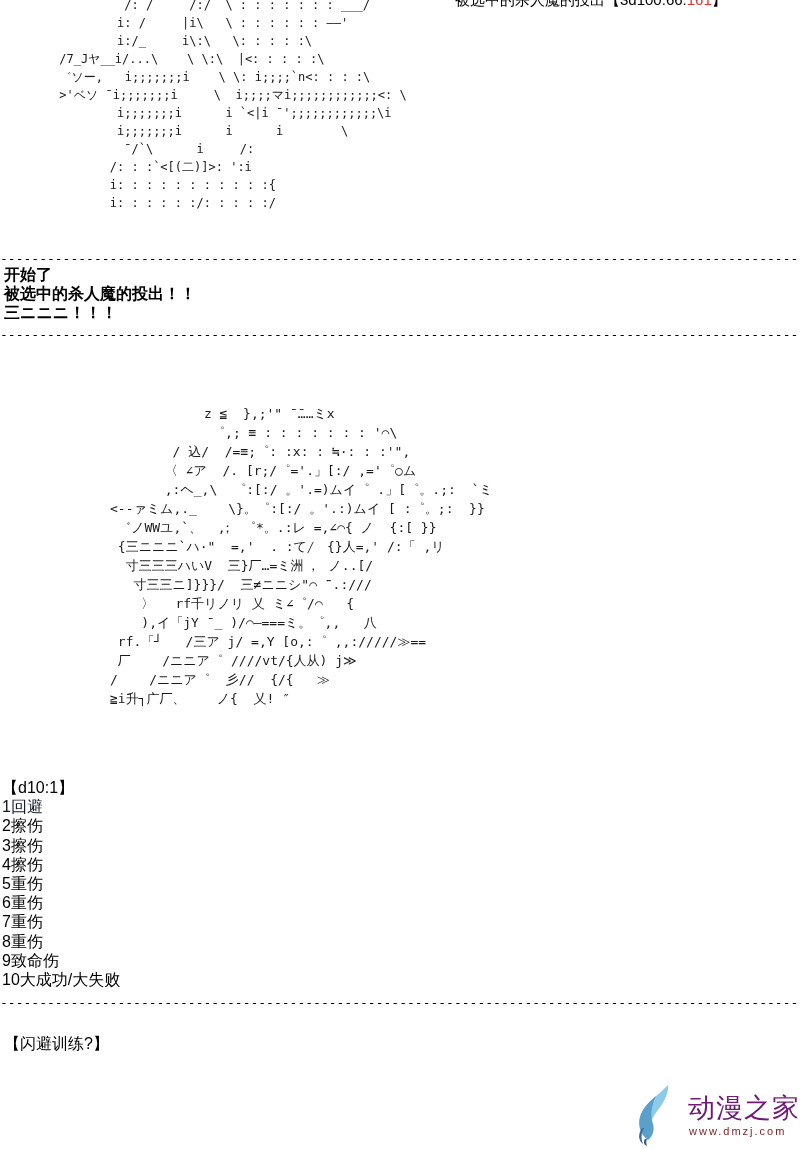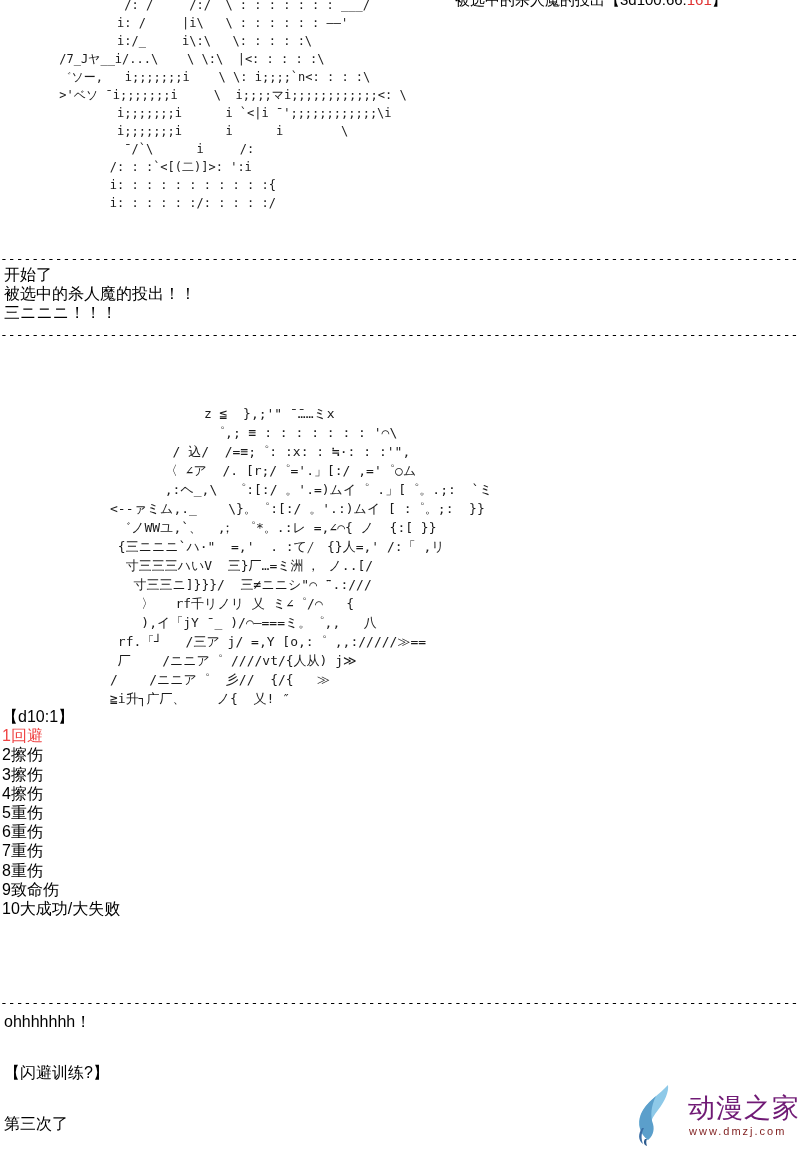--- a/index.html
+++ b/index.html
@@ -60,32 +60,32 @@
   }
   .sep1 { top: 252px; }
   .sep2 { top: 328px; }
   .sep3 { top: 996px; }
 
   
   .dialogue {
     font-size: 16px;
     line-height: 19px;
   }
-  .d1 { left: 4px; top: 265px; }
+  .d1 { left: 4px; top: 265px; font-weight: bold; }
   .d2 { left: 4px; top: 1012px; }
-  .d2 .gap2 { margin-top: 32px; }
+  .d2 .gap2 { margin-top: 22px; }
 
   
   .dice {
     left: 2px;
-    top: 707px;
+    top: 778px;
     font-size: 16px;
     line-height: 19.2px;
   }
-  .dice .dice-row.red { color: #ef4444; }
+  .dice .dice-row.red { color: #0f172a; }
 
   
   .watermark {
     left: 626px;
     top: 1084px;
     width: 170px;
     height: 66px;
   }
   .wm-icon { position: absolute; left: 0; top: 0; }
   .wm-name {
@@ -162,23 +162,21 @@
   <div class="dice-row">6重伤</div>
   <div class="dice-row">7重伤</div>
   <div class="dice-row">8重伤</div>
   <div class="dice-row">9致命伤</div>
   <div class="dice-row">10大成功/大失败</div>
 </div>
 
 <div class="abs sep sep3">------------------------------------------------------------------------------------------------------------------------------------------------------</div>
 
 <div class="abs dialogue d2">
-  <div>ohhhhhhh！</div>
   <div class="gap2">【闪避训练?】</div>
-  <div class="gap2">第三次了</div>
 </div>
 
 <div class="abs watermark">
   <svg class="wm-icon" width="56" height="64" viewBox="0 0 56 64" aria-hidden="true">
     <path d="M42 1 C34 10 20 18 15 30 C11 40 14 50 22 56 C21 46 24 36 32 26 C39 17 43 8 42 1 Z" fill="#8ec9e8"></path>
     <path d="M22 56 C14 50 11 40 15 30 C18 23 24 17 30 12 C25 22 24 32 27 40 C29 47 26 53 22 56 Z" fill="#5b9fcb"></path>
     <path d="M16 44 C12 50 12 56 17 60 C15 55 15 49 18 44 Z" fill="#3a6ea5"></path>
     <path d="M19 55 C17 58 18 61 21 62 C20 59 20 57 21 55 Z" fill="#2e5c8f"></path>
   </svg>
   <div class="wm-name">动漫之家</div>

